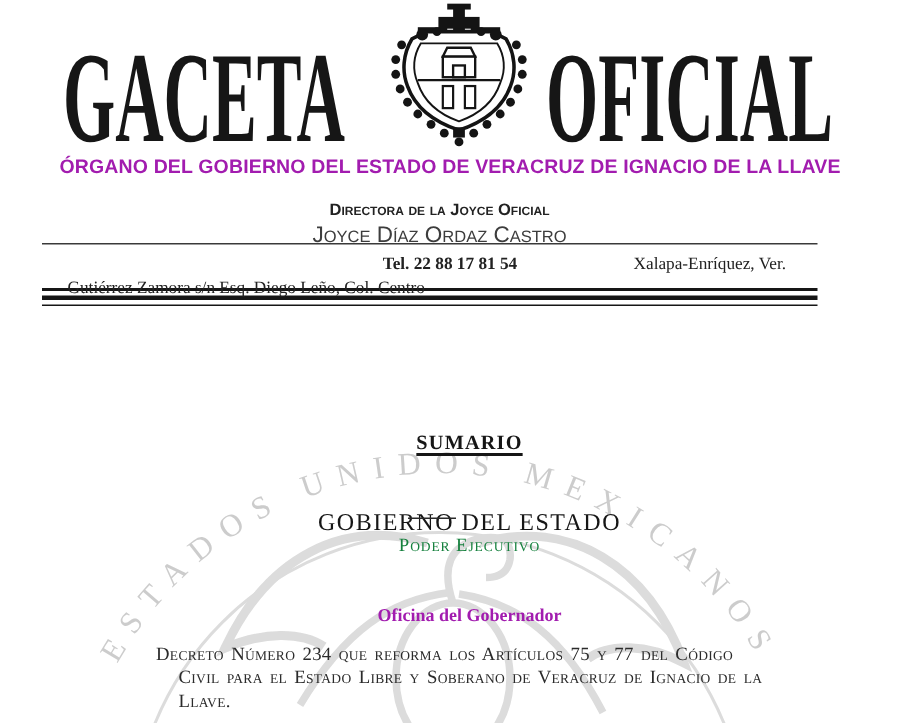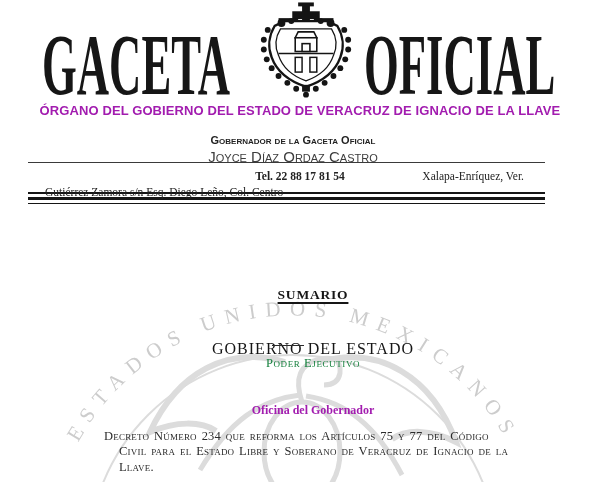--- a/index.html
+++ b/index.html
@@ -129,21 +129,21 @@
       <rect x="48" y="84" width="8" height="7"></rect>
       <circle cx="52" cy="94" r="3"></circle>
     </g>
   </svg>
 
   <div class="masthead-title title-right">OFICIAL</div>
 
   <div class="organ-line">ÓRGANO DEL GOBIERNO DEL ESTADO DE VERACRUZ DE IGNACIO DE LA LLAVE</div>
 
   <div class="directora">
-    <div class="label">Gobernador de la Gaceta Oficial</div>
+    <div class="label">Directora de la Joyce Oficial</div>
     <div class="name">Joyce Díaz Ordaz Castro</div>
   </div>
 
   <div class="info-table">
     <div class="hairline"></div>
     <div class="addr-row">
       <span class="addr">Gutiérrez Zamora s/n Esq. Diego Leño, Col. Centro</span>
       <span class="tel">Tel. 22 88 17 81 54</span>
       <span class="city">Xalapa-Enríquez, Ver.</span>
     </div>

